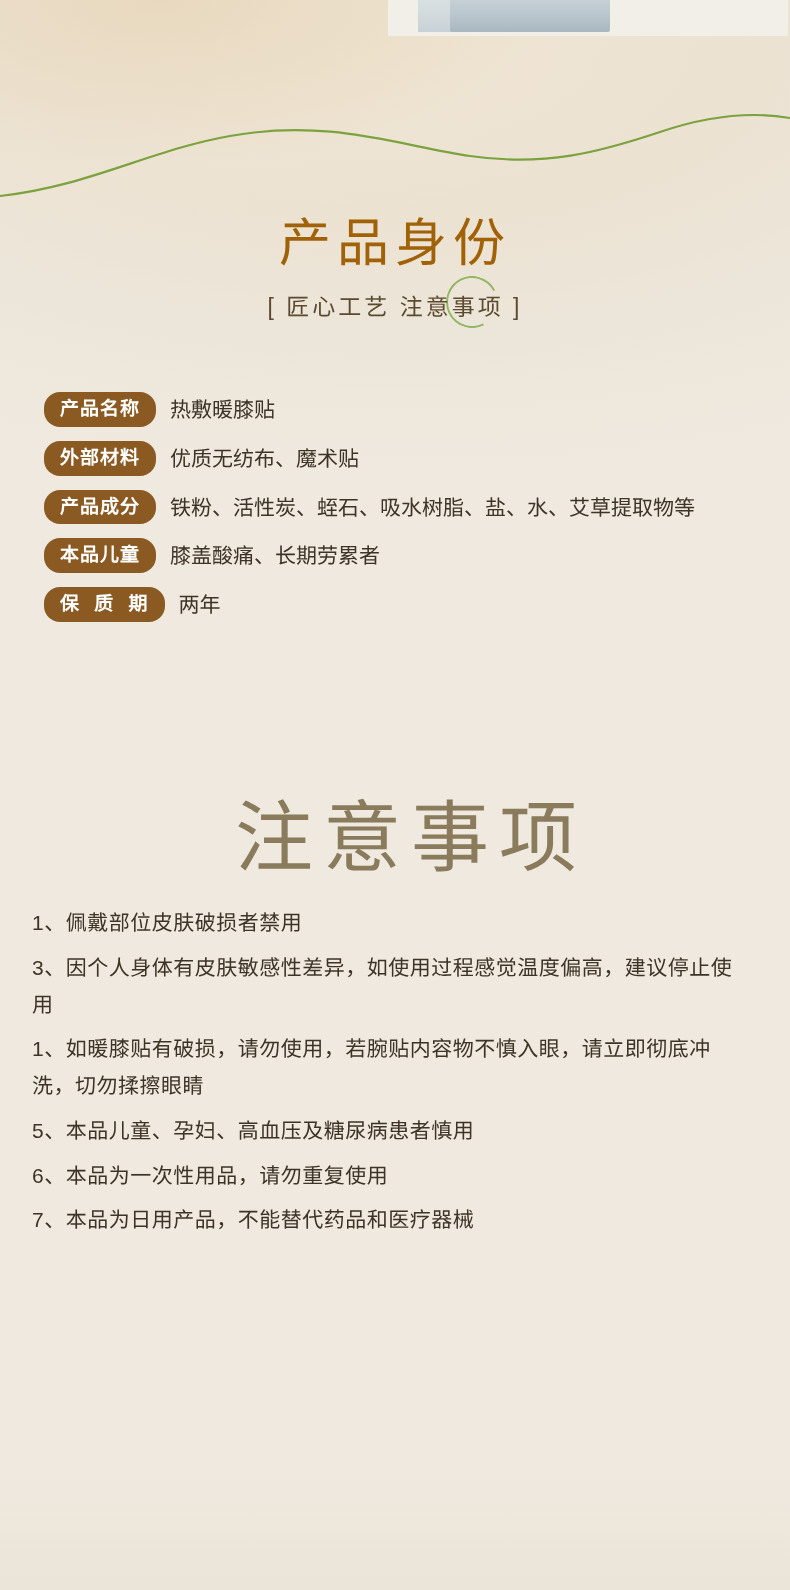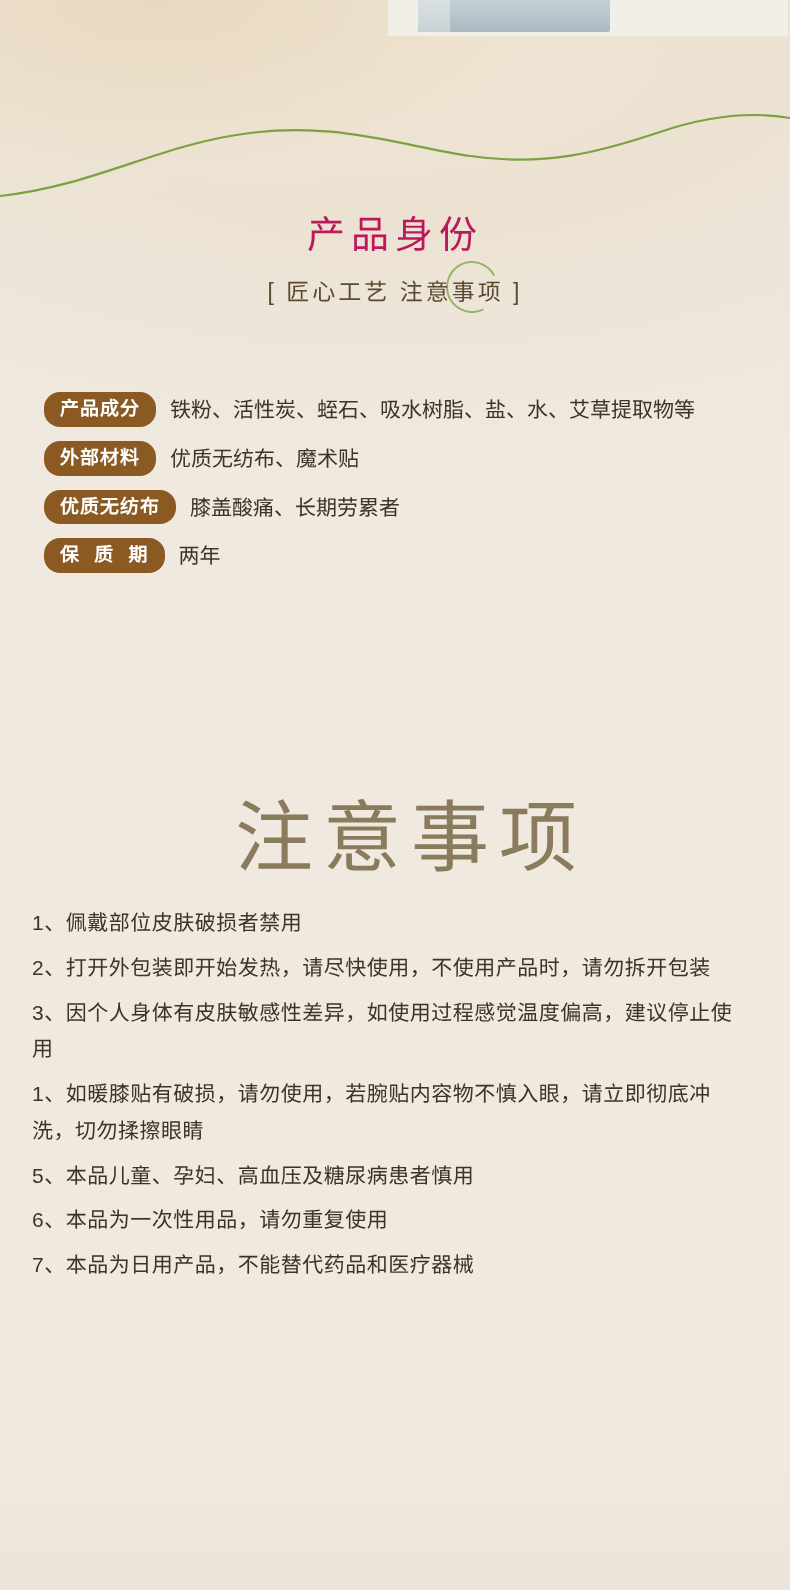--- a/index.html
+++ b/index.html
@@ -83,23 +83,23 @@
   
   .title-block {
     position: absolute;
     left: 0;
     top: 215px;
     width: 790px;
     text-align: center;
   }
   .main-title {
     font-family: "DejaVu Sans", "Liberation Sans", sans-serif;
-    font-size: 38px;
+    font-size: 52px;
     letter-spacing: 6px;
-    color: #be185d;
+    color: #a16207;
     font-weight: 500;
     line-height: 1.1;
   }
   .sub-title-wrap {
     position: relative;
     display: inline-block;
     margin-top: 16px;
   }
   .sub-title {
     position: relative;
@@ -220,42 +220,45 @@
   <div class="title-block">
     <div class="main-title">产品身份</div>
     <div class="sub-title-wrap">
       <div class="sub-circle"></div>
       <div class="sub-title">[ 匠心工艺 注意事项 ]</div>
     </div>
   </div>
 
   <div class="specs">
     <div class="spec-row">
+      <div class="spec-label">产品名称</div>
+      <div class="spec-value">热敷暖膝贴</div>
+    </div>
+    <div class="spec-row">
+      <div class="spec-label">外部材料</div>
+      <div class="spec-value">优质无纺布、魔术贴</div>
+    </div>
+    <div class="spec-row">
       <div class="spec-label">产品成分</div>
       <div class="spec-value">铁粉、活性炭、蛭石、吸水树脂、盐、水、艾草提取物等</div>
     </div>
     <div class="spec-row">
-      <div class="spec-label">外部材料</div>
-      <div class="spec-value">优质无纺布、魔术贴</div>
-    </div>
-    <div class="spec-row">
-      <div class="spec-label">优质无纺布</div>
+      <div class="spec-label">本品儿童</div>
       <div class="spec-value">膝盖酸痛、长期劳累者</div>
     </div>
     <div class="spec-row">
       <div class="spec-label wide-space">保 质 期</div>
       <div class="spec-value">两年</div>
     </div>
   </div>
 
   <div class="notice-title">注意事项</div>
 
   <div class="notice-list">
     <div class="notice-item">1、佩戴部位皮肤破损者禁用</div>
-    <div class="notice-item">2、打开外包装即开始发热，请尽快使用，不使用产品时，请勿拆开包装</div>
     <div class="notice-item">3、因个人身体有皮肤敏感性差异，如使用过程感觉温度偏高，建议停止使用</div>
     <div class="notice-item">1、如暖膝贴有破损，请勿使用，若腕贴内容物不慎入眼，请立即彻底冲洗，切勿揉擦眼睛</div>
     <div class="notice-item">5、本品儿童、孕妇、高血压及糖尿病患者慎用</div>
     <div class="notice-item">6、本品为一次性用品，请勿重复使用</div>
     <div class="notice-item">7、本品为日用产品，不能替代药品和医疗器械</div>
   </div>
 
   <div class="bottom-fade"></div>
 </div>
 

